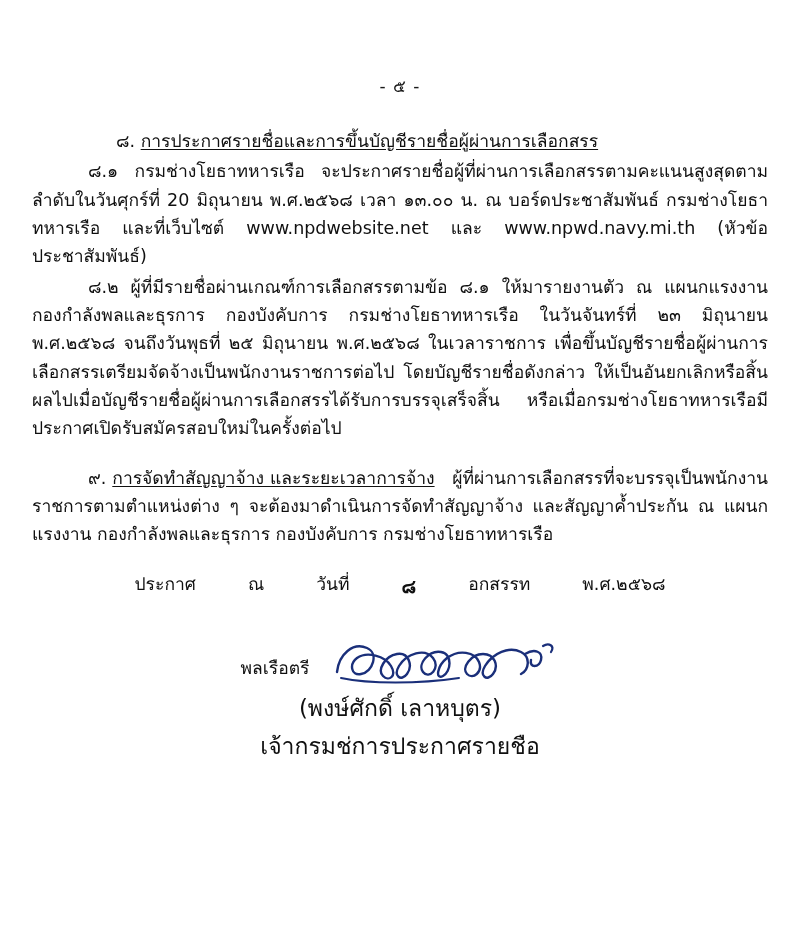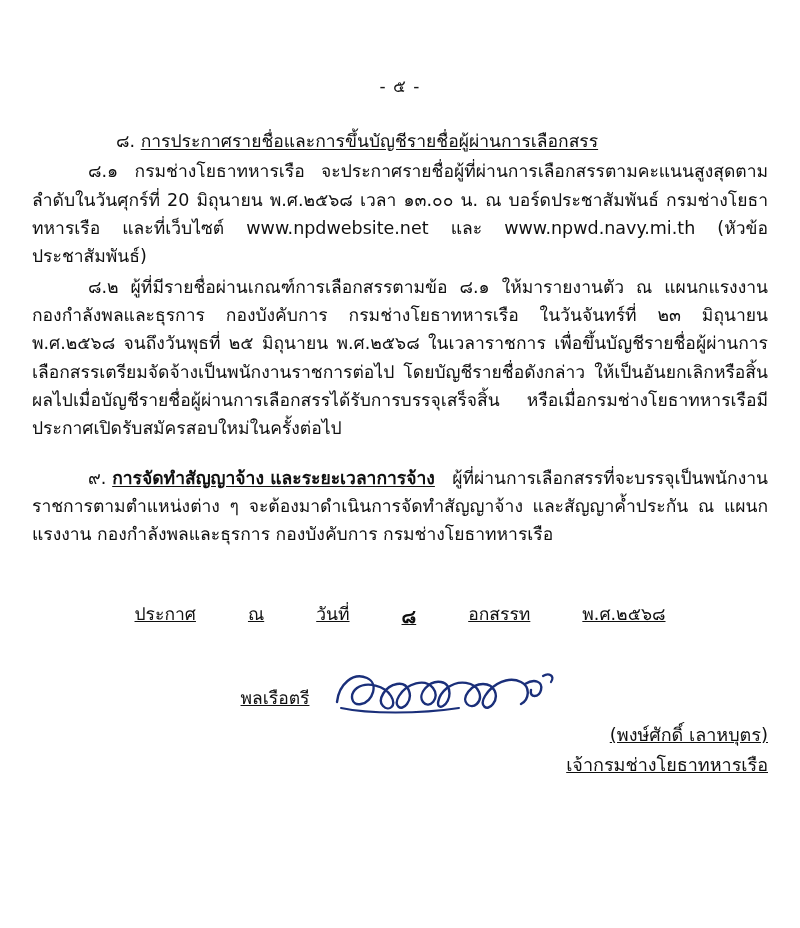--- a/index.html
+++ b/index.html
@@ -46,28 +46,26 @@
     text-indent: 56px;
   }
   .heading-line {
     text-indent: 84px;
   }
   .u {
     text-decoration: underline;
     text-underline-offset: 2px;
   }
   .b {
-    font-weight: 700;
+    font-weight: 400;
   }
   .sign-block {
-    margin-top: 30px;
     text-align: center;
     font-size: 17.5px;
     line-height: 1.7;
-    text-decoration: underline;
   }
   .sign-line {
     display: flex;
     justify-content: center;
     gap: 52px;
     margin-bottom: 4px;
   }
   .sign-line span {
     white-space: pre;
   }
@@ -87,22 +85,22 @@
     gap: 20px;
   }
   .rank-text {
     font-size: 17.5px;
     padding-bottom: 6px;
   }
   .sig-svg {
     display: block;
   }
   .name-line, .position-line {
-    text-align: right;
-    font-size: 18px;
+    text-align: center;
+    font-size: 23px;
     line-height: 1.65;
   }
   .spacer-sm { height: 8px; }
 </style>
 </head>
 <body>
 
 <div class="page">
 
   <div class="page-number">- ๕ -</div>
@@ -149,17 +147,17 @@
               <path d="M8 40 C10 22, 24 10, 38 16 C50 21, 44 40, 32 42 C22 44, 20 32, 28 26 C38 19, 56 24, 62 34 C68 44, 60 50, 54 44 C48 38, 56 24, 68 22 C80 20, 84 34, 78 42 C72 50, 64 44, 70 34 C78 21, 96 16, 104 26 C112 36, 100 48, 94 40 C88 32, 100 18, 112 20 C124 22, 122 40, 114 44 C106 48, 108 34, 118 26 C130 17, 146 20, 150 30 C154 40, 144 48, 138 42 C132 36, 142 22, 154 22 C166 22, 170 34, 164 42 C158 50, 150 44, 156 34 C164 21, 180 14, 192 20 C202 25, 200 38, 192 42" stroke="#1a2f7a" stroke-width="2.4" stroke-linecap="round" stroke-linejoin="round"></path>
               <path d="M196 22 C206 16, 214 20, 212 28 C210 36, 200 36, 202 28" stroke="#1a2f7a" stroke-width="2.4" stroke-linecap="round"></path>
               <path d="M214 14 C220 10, 226 14, 222 20" stroke="#1a2f7a" stroke-width="2.2" stroke-linecap="round"></path>
               <path d="M12 46 C40 52, 90 52, 130 46" stroke="#1a2f7a" stroke-width="2" stroke-linecap="round"></path>
             </svg>
           </span>
         </div>
       </div>
 
       <div class="name-line">(พงษ์ศักดิ์  เลาหบุตร)</div>
-      <div class="position-line">เจ้ากรมช่างโยธาทหารเรือ</div>
+      <div class="position-line">เจ้ากรมช่การประกาศรายชือ</div>
     </div>
 
   </div>
 </div>
 
 </body></html>

